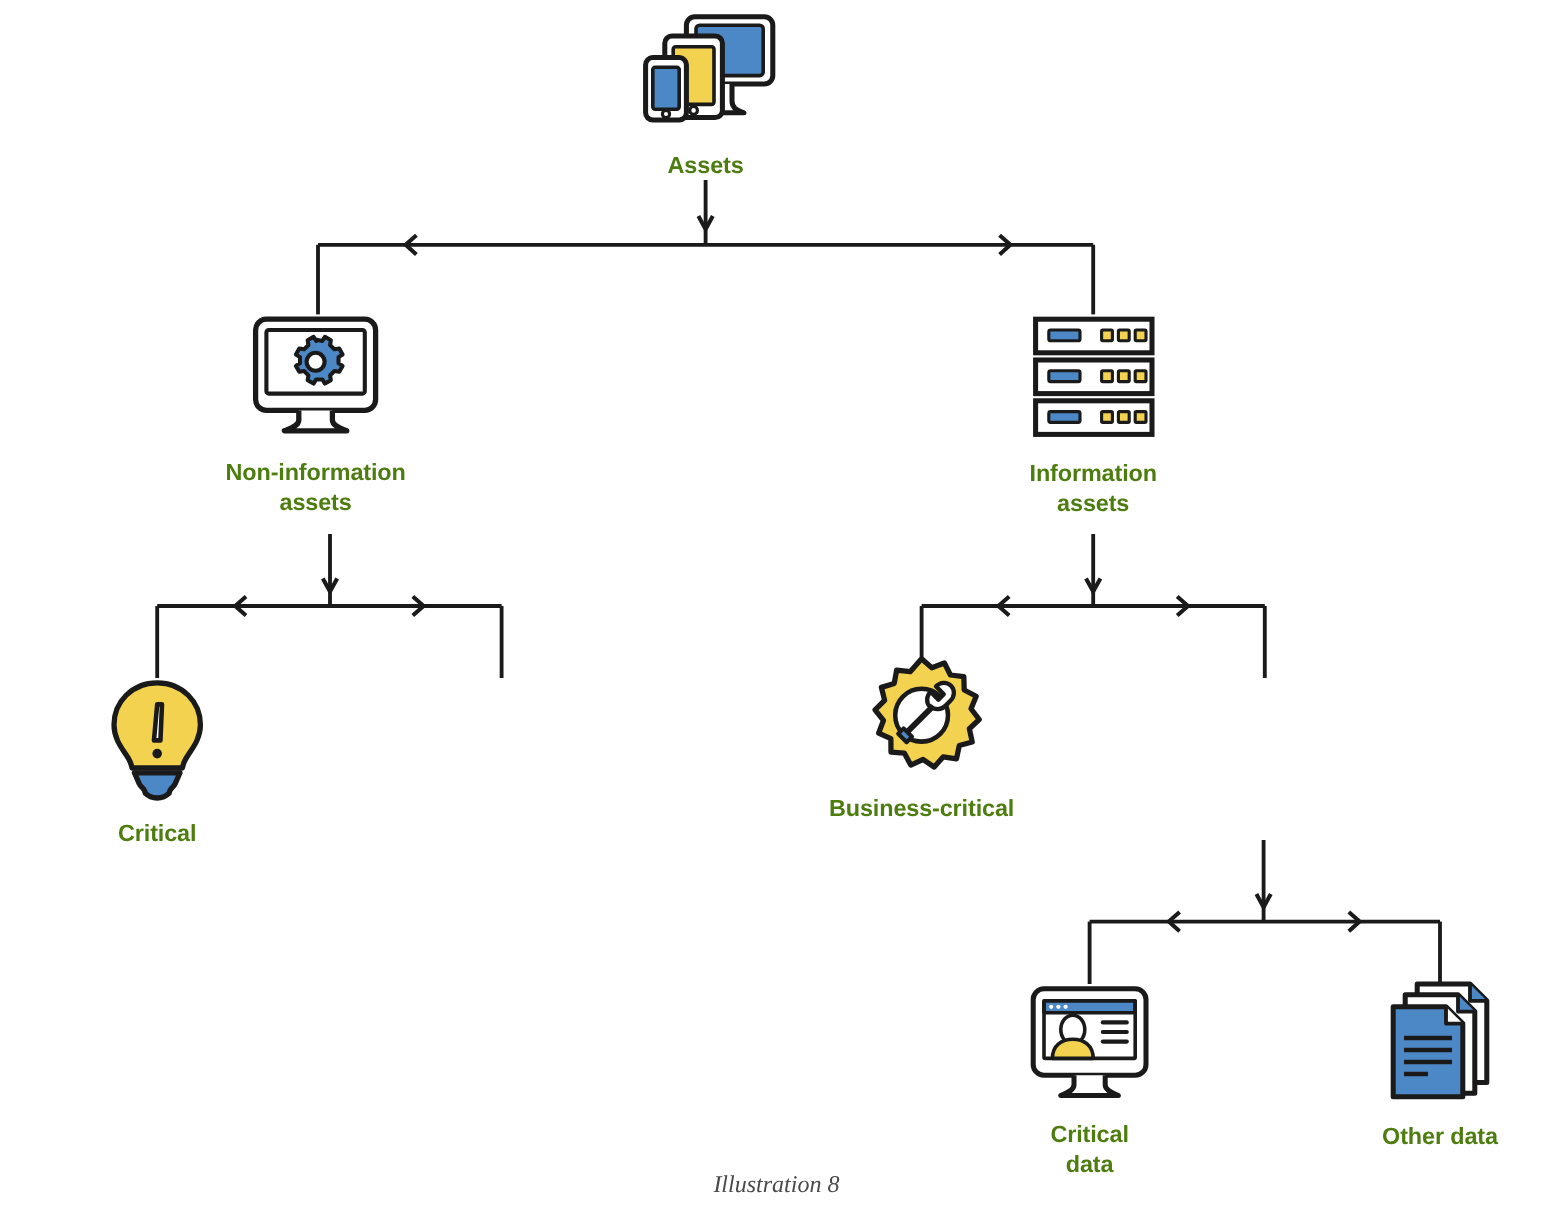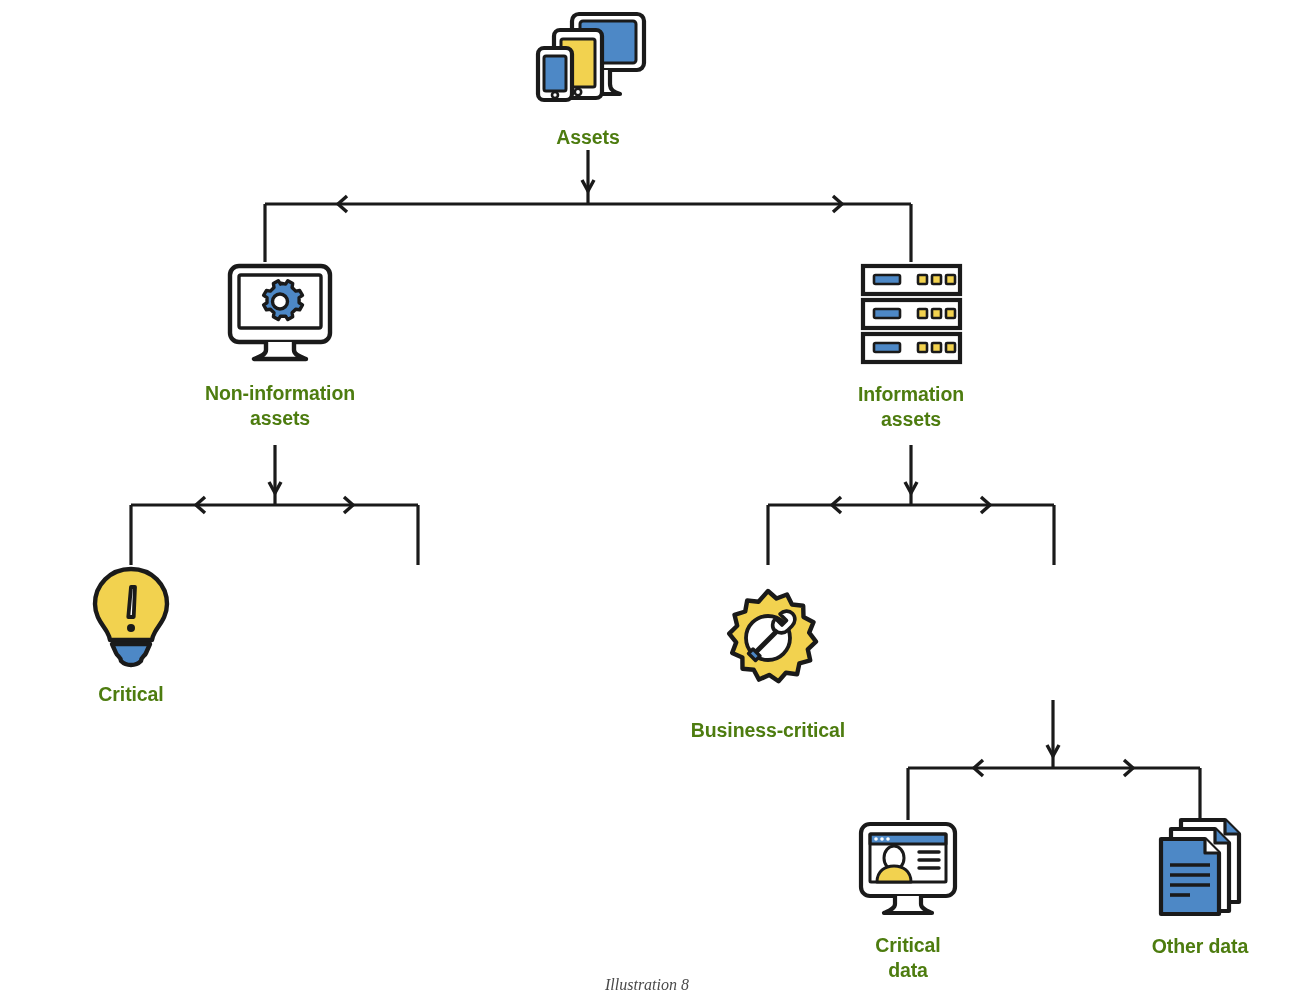--- a/index.html
+++ b/index.html
@@ -11,21 +11,21 @@
   .node{position:absolute;display:flex;flex-direction:column;align-items:center;}
   .icon{display:block;}
   .label{
     font-weight:bold;color:#4d7c0f;text-align:center;
     font-size:19.5px;line-height:25px;letter-spacing:-0.1px;
     white-space:pre-line;margin-top:11px;
   }
   .caption{
     position:absolute;left:0;right:0;text-align:center;
     font-family:"Liberation Serif", serif;font-style:italic;
-    font-size:16px;color:#4a4a4a;
+    font-size:20px;color:#4a4a4a;
   }
   svg{overflow:visible;}
   .edges{position:absolute;left:0;top:0;width:1294px;height:1008px;pointer-events:none;}
 </style>
 </head>
 <body>
 
 <div id="stage">
 
   <svg class="edges" viewBox="0 0 1294 1008" width="1294" height="1008" aria-hidden="true">
@@ -77,21 +77,21 @@
           <circle cx="50" cy="82" r="3.2" fill="#ffffff" stroke-width="2.6"></circle>
           <rect x="10" y="38" width="34" height="52" rx="6" fill="#ffffff"></rect>
           <rect x="16" y="46" width="22" height="35" rx="2" fill="#4d88c6" stroke-width="3"></rect>
           <circle cx="27" cy="85" r="3" fill="#ffffff" stroke-width="2.6"></circle>
         </g>
       </svg>
     </span>
     <div class="label">Assets</div>
   </div>
 
-  <div class="node" style="left:180px;top:262px;width:200px;justify-content:flex-end;">
+  <div class="node" style="left:163px;top:262px;width:200px;justify-content:flex-end;">
     <span class="icon">
       <svg width="112" height="104" viewBox="0 0 112 104">
         <g stroke="#1a1a1a" stroke-width="4.4" stroke-linejoin="round">
           <rect x="6" y="4" width="100" height="76" rx="9" fill="#ffffff"></rect>
           <rect x="15" y="13" width="82" height="53" rx="2" fill="#ffffff" stroke-width="3.4"></rect>
           <path d="M42,80 L42,88 C42,93 35,95 30,97 L82,97 C77,95 70,93 70,88 L70,80" fill="#ffffff"></path>
           <path d="M56,21 l5.6,1.1 2.2,-3.4 4.9,2.8 -0.6,4 3.6,3.6 4,-0.6 2.8,4.9 -3.4,2.2 0,5.1 3.4,2.2 -2.8,4.9 -4,-0.6 -3.6,3.6 0.6,4 -4.9,2.8 -2.2,-3.4 -5.1,0 -2.2,3.4 -4.9,-2.8 0.6,-4 -3.6,-3.6 -4,0.6 -2.8,-4.9 3.4,-2.2 0,-5.1 -3.4,-2.2 2.8,-4.9 4,0.6 3.6,-3.6 -0.6,-4 4.9,-2.8 2.2,3.4 z" fill="#4d88c6" stroke-width="3.4"></path>
           <circle cx="56" cy="39.5" r="7.5" fill="#ffffff" stroke-width="3.4"></circle>
         </g>
       </svg>
@@ -136,21 +136,21 @@
           <path d="M24,79 l38,0 -4,9 c-1.5,3.5 -5,4 -5,8 0,0 -4,4 -10,4 -6,0 -10,-4 -10,-4 0,-4 -3.5,-4.5 -5,-8 z" fill="#4d88c6"></path>
           <path d="M43,22 l4,0 -1.3,30 -5.4,0 z" fill="#ffffff" stroke-width="3.8"></path>
           <circle cx="43" cy="63" r="4" fill="#1a1a1a" stroke="none"></circle>
         </g>
       </svg>
     </span>
     <div class="label">Critical</div>
   </div>
 
 
-  <div class="node" style="left:668px;top:588px;width:200px;gap:15px;">
+  <div class="node" style="left:668px;top:546px;width:200px;">
     <span class="icon">
       <svg width="100" height="100" viewBox="0 0 100 100">
         <g stroke="#1a1a1a" stroke-width="4.4" stroke-linejoin="round">
           <path d="M50,3 l8.5,7.5 10.5,-4 5,10 11.2,1.3 0.3,11.2 10,5.2 -4.3,10.4 6.8,9 -8.2,7.7 2.4,11 -10.8,3 -2.3,11 -11.2,-1.5 -7.4,8.4 -9.3,-6.3 -10.2,4.7 -5.3,-9.9 -11.2,-0.9 -0.1,-11.2 -10.2,-4.7 4,-10.5 -7,-8.8 8,-7.9 -2.7,-10.9 10.7,-3.3 2,-11 11.3,1.2 z" fill="#f2d24f"></path>
           <circle cx="50" cy="50" r="22" fill="#ffffff" stroke-width="3.8"></circle>
           <path d="M38,64 l20,-20" stroke-width="5"></path>
           <path d="M35,61 l7,7 -4.5,4.5 -7,-7 z" fill="#4d88c6" stroke-width="3.4"></path>
           <path d="M57,43 c-3.5,-3.5 -3,-9 0.5,-12.5 l6.5,6.5 4.5,-4.5 -6.5,-6.5 c3.5,-3.5 9,-4 12.5,-0.5 3.5,3.5 3,9 -0.5,12.5 l-4,4 c-3.5,3.5 -9,4 -12.5,0.5 z" fill="#ffffff" stroke-width="3.6"></path>
         </g>
       </svg>

